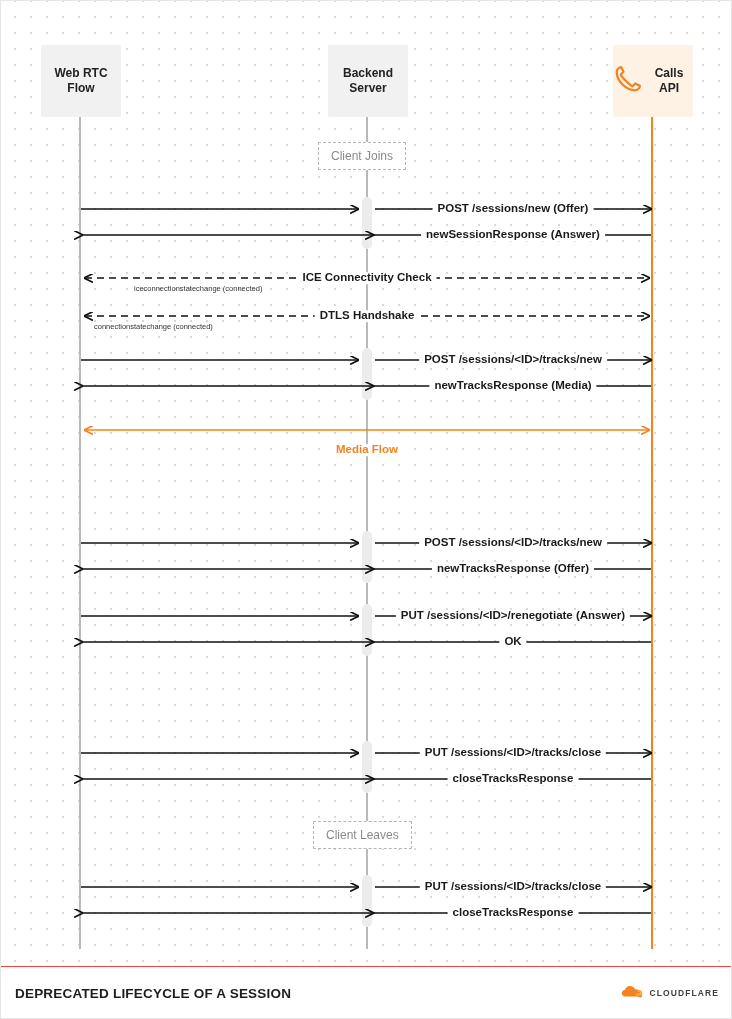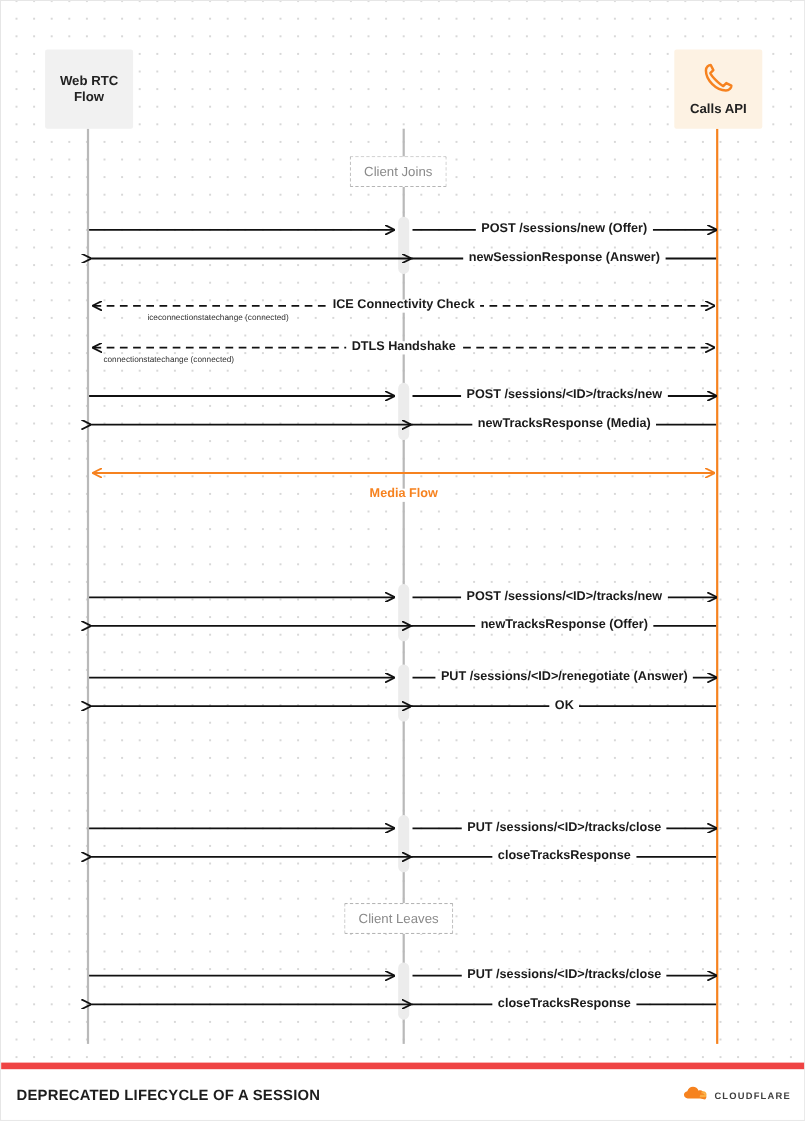--- a/index.html
+++ b/index.html
@@ -46,21 +46,21 @@
     align-items: center;
     justify-content: center;
     text-align: center;
     font-weight: bold;
     font-size: 12px;
     color: #222;
     line-height: 1.25;
     border-radius: 2px;
   }
   .actor.grey { background: #f1f1f1; }
-  .actor.tint { background: #fdf2e3; flex-direction: column; gap: 2px; }
+  .actor.tint { background: #fdf2e3; flex-direction: row; gap: 2px; }
 
   
   .phase {
     position: absolute;
     border: 1px dashed #b5b5b5;
     background: #ffffff;
     color: #8a8a8a;
     font-size: 12px;
     display: flex;
     align-items: center;
@@ -98,21 +98,21 @@
     white-space: nowrap;
     line-height: 1;
   }
 
   
   #footer {
     position: absolute;
     left: 0; top: 965px;
     width: 732px; height: 53px;
     background: #ffffff;
-    border-top: 6px solid #ef4444;
+    border-top: 1px solid #ef4444;
     display: flex;
     align-items: center;
     justify-content: space-between;
     padding: 0 14px;
   }
   #footer-title {
     font-size: 13.5px;
     font-weight: bold;
     letter-spacing: 0.2px;
     color: #1d1d1d;
@@ -139,20 +139,26 @@
     <div class="lifeline" style="left:365px; top:116px; height:832px;"></div>
     <div class="lifeline accent" style="left:650px; top:116px; height:832px;"></div>
 
     <div class="actor grey" style="left:40px; top:44px; width:80px; height:72px;">
       <div>
         <span>Web RTC</span><br>
         <span>Flow</span>
       </div>
     </div>
 
+    <div class="actor grey" style="left:327px; top:44px; width:80px; height:72px;">
+      <div>
+        <span>Backend</span><br>
+        <span>Server</span>
+      </div>
+    </div>
 
     <div class="actor tint" style="left:612px; top:44px; width:80px; height:72px;">
       <span style="display:block;">
         <svg width="30" height="30" viewBox="0 0 24 24" fill="none" stroke="#f6821f" stroke-width="1.8" stroke-linecap="round" stroke-linejoin="round">
           <path d="M6.5 2.5 C5 2.5 3 4 3 6.5 C3 13.5 10.5 21 17.5 21 C20 21 21.5 19 21.5 17.5 L17.8 15.6 L15.6 17.8 C13 16.6 7.4 11 6.2 8.4 L8.4 6.2 Z"></path>
         </svg>
       </span>
       <span style="font-size:12px;">Calls API</span>
     </div>
 

